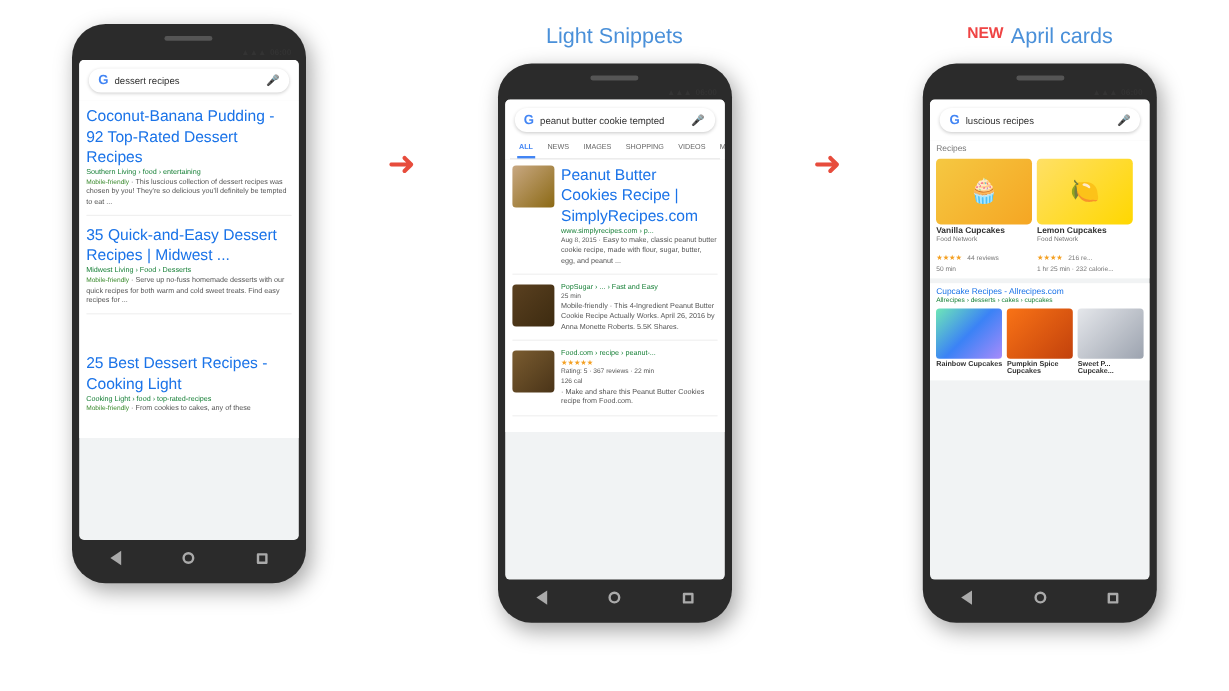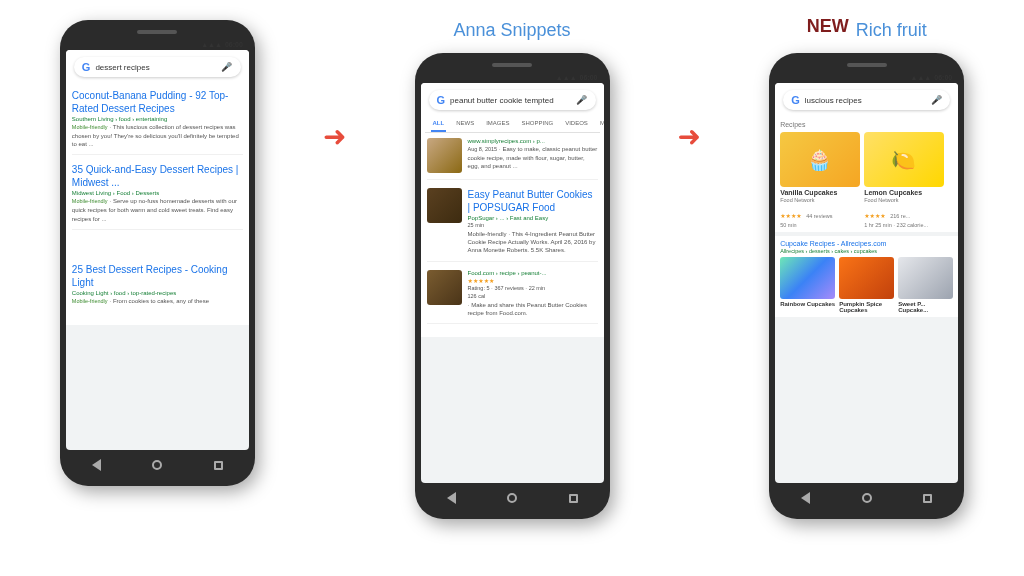--- a/index.html
+++ b/index.html
@@ -35,22 +35,22 @@
 
     .column-title {
       font-size: 18px;
       color: #4a90d9;
       font-weight: 400;
       margin-bottom: 12px;
       text-align: center;
     }
 
     .new-badge {
-      color: #7f1d1d;
-      font-size: 18px;
+      color: #ef4444;
+      font-size: 13px;
       font-weight: bold;
       position: relative;
       top: -4px;
       margin-right: 2px;
     }
 
     
     .phone {
       background: #2b2b2b;
       border-radius: 28px;
@@ -193,21 +193,21 @@
       padding-bottom: 6px;
       border-bottom: 1px solid #f0f0f0;
     }
 
     .result-item:last-child {
       border-bottom: none;
       margin-top: 33px;
     }
 
     .result-title {
-      font-size: 10px;
+      font-size: 13px;
       color: #1a73e8;
       line-height: 1.3;
       margin-bottom: 1px;
     }
 
     .result-url {
       font-size: 6px;
       color: #188038;
       margin-bottom: 1px;
     }
@@ -444,21 +444,21 @@
           </div>
       </div>
     </div>
   </div>
 
   <div class="arrow-container">
     <span class="arrow-red">➜</span>
   </div>
 
   <div class="column">
-    <div class="column-title">Anna Snippets</div>
+    <div class="column-title">Light Snippets</div>
     <div class="phone">
       <div class="phone-speaker"></div>
       <div class="phone-status-bar">
         <span class="status-icons">▲▲▲</span>
         <span class="status-time">06:00</span>
       </div>
       <div class="phone-screen">
         <div style="background:white; padding: 3px 4px 0;">
           <div class="search-bar">
             <span class="google-g">G</span>
@@ -472,32 +472,32 @@
             <div class="tab-item">SHOPPING</div>
             <div class="tab-item">VIDEOS</div>
             <div class="tab-item">M</div>
           </div>
         </div>
         <div style="background:white; padding: 5px 6px;">
 
           <div class="snippet-item">
             <div class="snippet-img-placeholder" style="background: linear-gradient(135deg, #c8a882, #8b6914);"></div>
             <div class="snippet-info">
+              <div class="result-title">Peanut Butter Cookies Recipe | SimplyRecipes.com</div>
               <div class="result-url">www.simplyrecipes.com › p...</div>
               <div class="result-snippet">
                 <span style="color:#555;font-size:5.5px;">Aug 8, 2015</span>
                 <span>· Easy to make, classic peanut butter cookie recipe, made with flour, sugar, butter, egg, and peanut ...</span>
               </div>
             </div>
           </div>
 
           <div class="snippet-item">
             <div class="snippet-img-placeholder2" style="background: linear-gradient(135deg, #5a4020, #3d2b10);"></div>
             <div class="snippet-info">
-              <div class="result-title">Easy Peanut Butter Cookies | POPSUGAR Food</div>
               <div class="result-url">PopSugar › ... › Fast and Easy</div>
               <div class="result-snippet">
                 <span style="color:#555;font-size:5.5px;display:block;">25 min</span>
                 <span>Mobile-friendly · This 4-Ingredient Peanut Butter Cookie Recipe Actually Works. April 26, 2016 by Anna Monette Roberts. 5.5K Shares.</span>
               </div>
             </div>
           </div>
 
           <div class="snippet-item">
             <div class="snippet-img-placeholder2" style="background: linear-gradient(135deg, #7a5c30, #4a3418); width:35px; height:35px; border-radius:3px;"></div>
@@ -527,21 +527,21 @@
     </div>
   </div>
 
   <div class="arrow-container">
     <span class="arrow-red">➜</span>
   </div>
 
   <div class="column">
     <div class="column-title">
       <span class="new-badge">NEW</span>
-      <span>Rich fruit</span>
+      <span>April cards</span>
     </div>
     <div class="phone">
       <div class="phone-speaker"></div>
       <div class="phone-status-bar">
         <span class="status-icons">▲▲▲</span>
         <span class="status-time">06:00</span>
       </div>
       <div class="phone-screen">
         <div style="background:white; padding: 3px 4px 3px;">
           <div class="search-bar">

